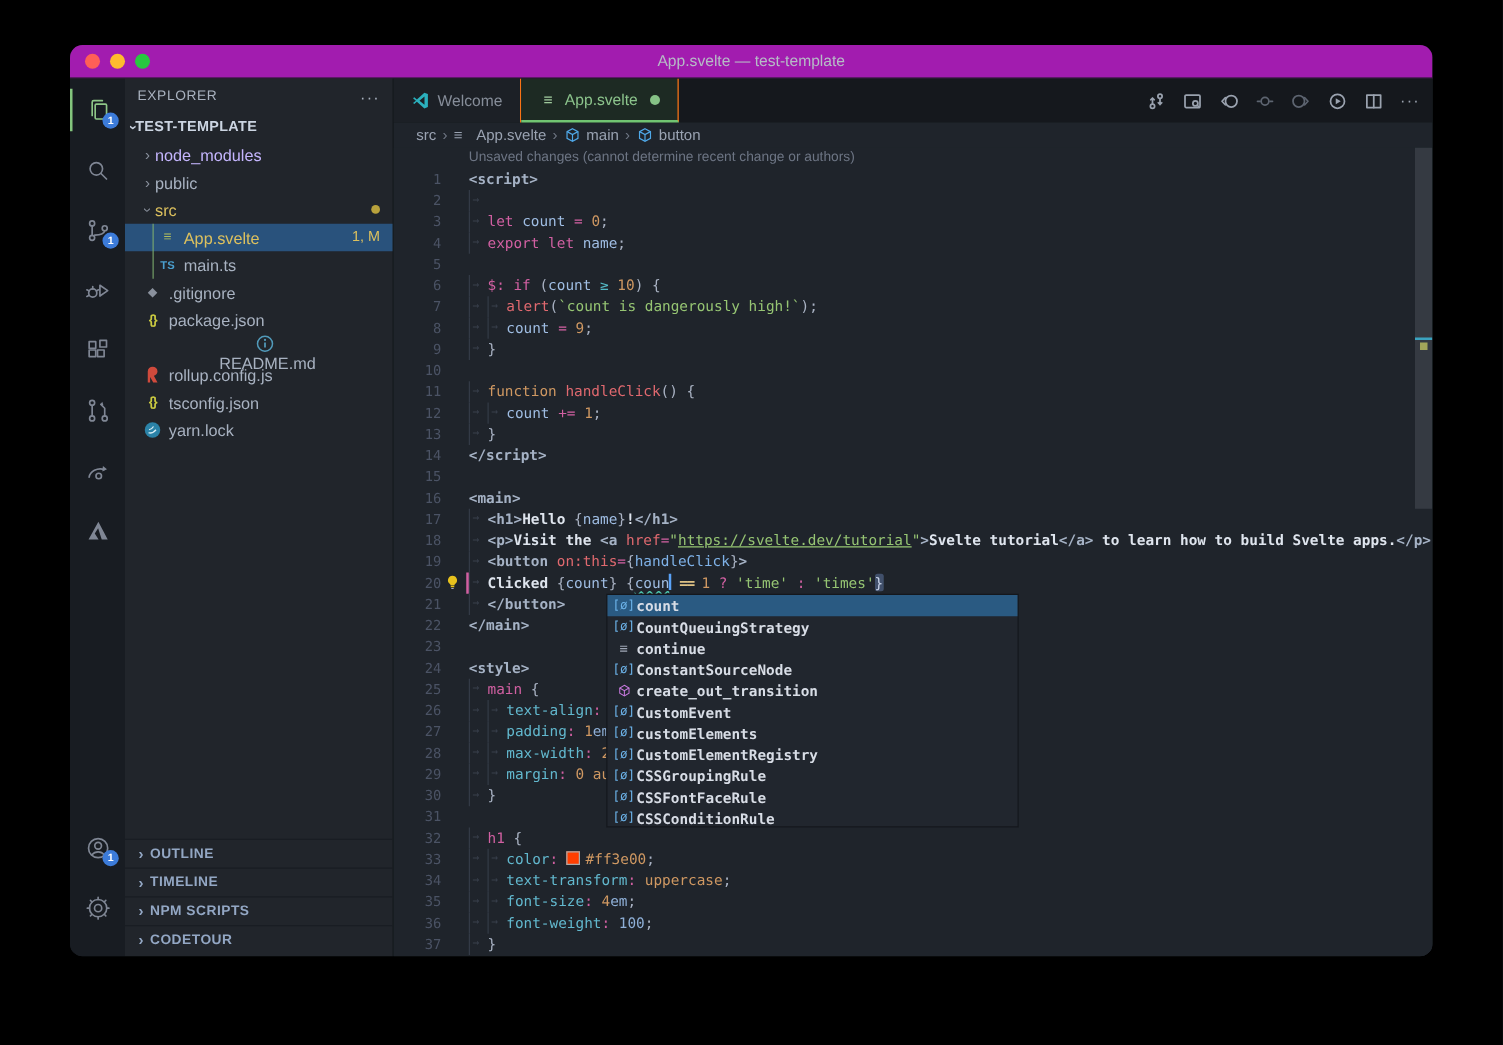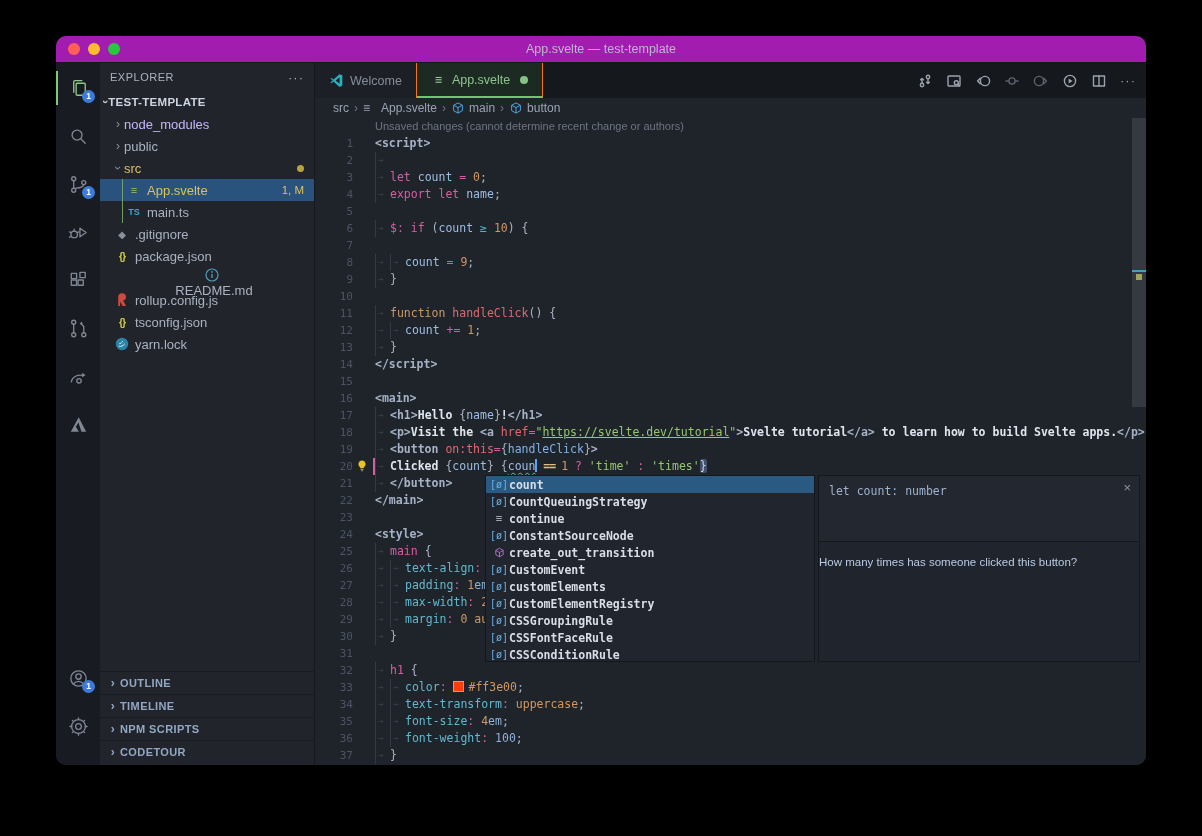--- a/index.html
+++ b/index.html
@@ -428,21 +428,21 @@
         </div>
       <div class="content" id="content">
         <div class="annotation">Unsaved changes (cannot determine recent change or authors)</div>
         <div id="codelines">
             <div class="code-line"><span class="ln">1</span><span class="lc"><span class="tk-tag">&lt;script&gt;</span></span></div>
             <div class="code-line"><span class="ln">2</span><span class="lc"><span class="ind"></span></span></div>
             <div class="code-line"><span class="ln">3</span><span class="lc"><span class="ind"></span><span class="tk-kw">let </span><span class="tk-var">count </span><span class="tk-op">= </span><span class="tk-num">0</span><span class="tk-pun">;</span></span></div>
             <div class="code-line"><span class="ln">4</span><span class="lc"><span class="ind"></span><span class="tk-kw">export let </span><span class="tk-var">name</span><span class="tk-pun">;</span></span></div>
             <div class="code-line"><span class="ln">5</span><span class="lc"></span></div>
             <div class="code-line"><span class="ln">6</span><span class="lc"><span class="ind"></span><span class="tk-kw">$: if </span><span class="tk-pun">(</span><span class="tk-var">count </span><span class="tk-teal">≥ </span><span class="tk-num">10</span><span class="tk-pun">) {</span></span></div>
-            <div class="code-line"><span class="ln">7</span></div>
+            <div class="code-line"><span class="ln">7</span><span class="lc"><span class="ind"></span><span class="ind"></span><span class="tk-fn">alert</span><span class="tk-pun">(</span><span class="tk-str">`count is dangerously high!`</span><span class="tk-pun">);</span></span></div>
             <div class="code-line"><span class="ln">8</span><span class="lc"><span class="ind"></span><span class="ind"></span><span class="tk-var">count </span><span class="tk-op">= </span><span class="tk-num">9</span><span class="tk-pun">;</span></span></div>
             <div class="code-line"><span class="ln">9</span><span class="lc"><span class="ind"></span><span class="tk-pun">}</span></span></div>
             <div class="code-line"><span class="ln">10</span><span class="lc"></span></div>
             <div class="code-line"><span class="ln">11</span><span class="lc"><span class="ind"></span><span class="tk-kw2">function </span><span class="tk-fn">handleClick</span><span class="tk-pun">() {</span></span></div>
             <div class="code-line"><span class="ln">12</span><span class="lc"><span class="ind"></span><span class="ind"></span><span class="tk-var">count </span><span class="tk-op">+= </span><span class="tk-num">1</span><span class="tk-pun">;</span></span></div>
             <div class="code-line"><span class="ln">13</span><span class="lc"><span class="ind"></span><span class="tk-pun">}</span></span></div>
             <div class="code-line"><span class="ln">14</span><span class="lc"><span class="tk-tag">&lt;/script&gt;</span></span></div>
             <div class="code-line"><span class="ln">15</span><span class="lc"></span></div>
             <div class="code-line"><span class="ln">16</span><span class="lc"><span class="tk-tag">&lt;main&gt;</span></span></div>
             <div class="code-line"><span class="ln">17</span><span class="lc"><span class="ind"></span><span class="tk-tag">&lt;h1&gt;</span><span class="tk-txt">Hello </span><span class="tk-pun">{</span><span class="tk-var">name</span><span class="tk-pun">}</span><span class="tk-txt">!</span><span class="tk-tag">&lt;/h1&gt;</span></span></div>
@@ -483,23 +483,16 @@
                   <path d="M8 1.8 13.4 4.9v6.2L8 14.2 2.6 11.1V4.9Z"></path>
                   <path d="M2.6 4.9 8 8l5.4-3.1M8 8v6.2"></path>
                 </svg></span><span>create_out_transition</span></div>
             <div class="sg-row"><span class="sg-ic variable">[ø]</span><span>CustomEvent</span></div>
             <div class="sg-row"><span class="sg-ic variable">[ø]</span><span>customElements</span></div>
             <div class="sg-row"><span class="sg-ic variable">[ø]</span><span>CustomElementRegistry</span></div>
             <div class="sg-row"><span class="sg-ic variable">[ø]</span><span>CSSGroupingRule</span></div>
             <div class="sg-row"><span class="sg-ic variable">[ø]</span><span>CSSFontFaceRule</span></div>
             <div class="sg-row"><span class="sg-ic variable">[ø]</span><span>CSSConditionRule</span></div>
           </div>
-        <div class="details">
-          <div class="docs-top">
-            <div class="docs-sig">let count: number</div>
-            <div class="docs-close">×</div>
-          </div>
-          <div class="docs-desc">How many times has someone clicked this button?</div>
-        </div>
       </div>
     </div>
   </div>
 </div>
 
 </body></html>

